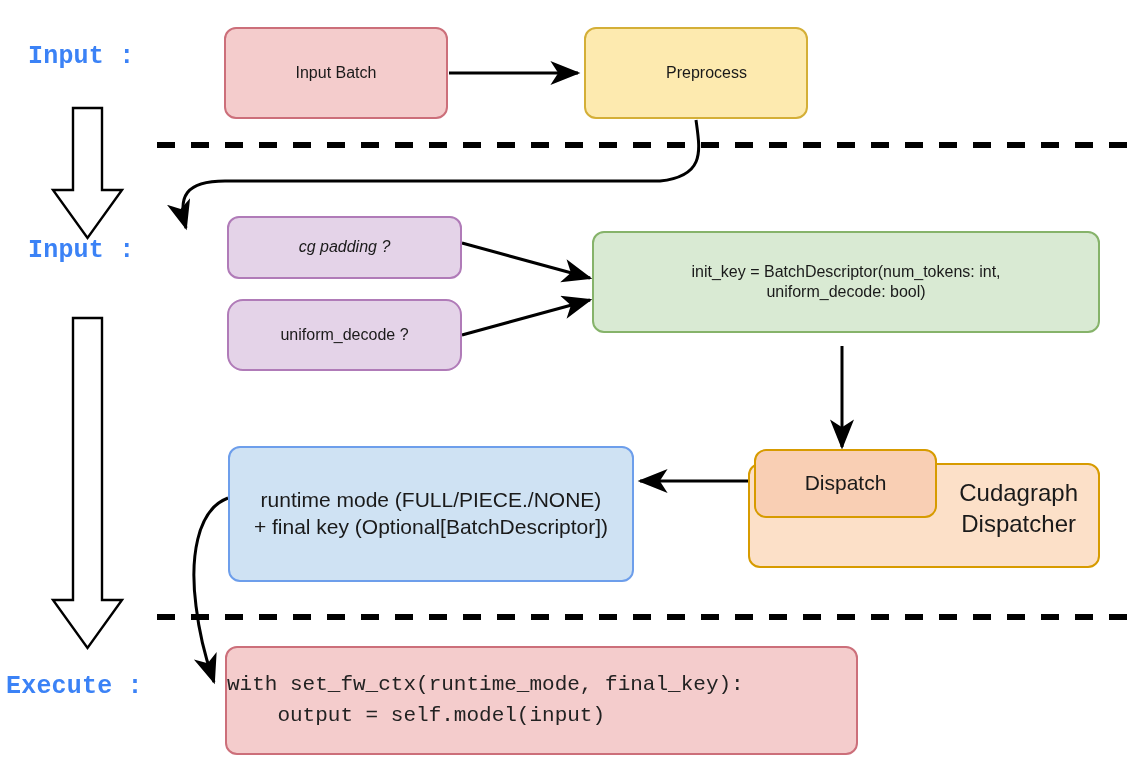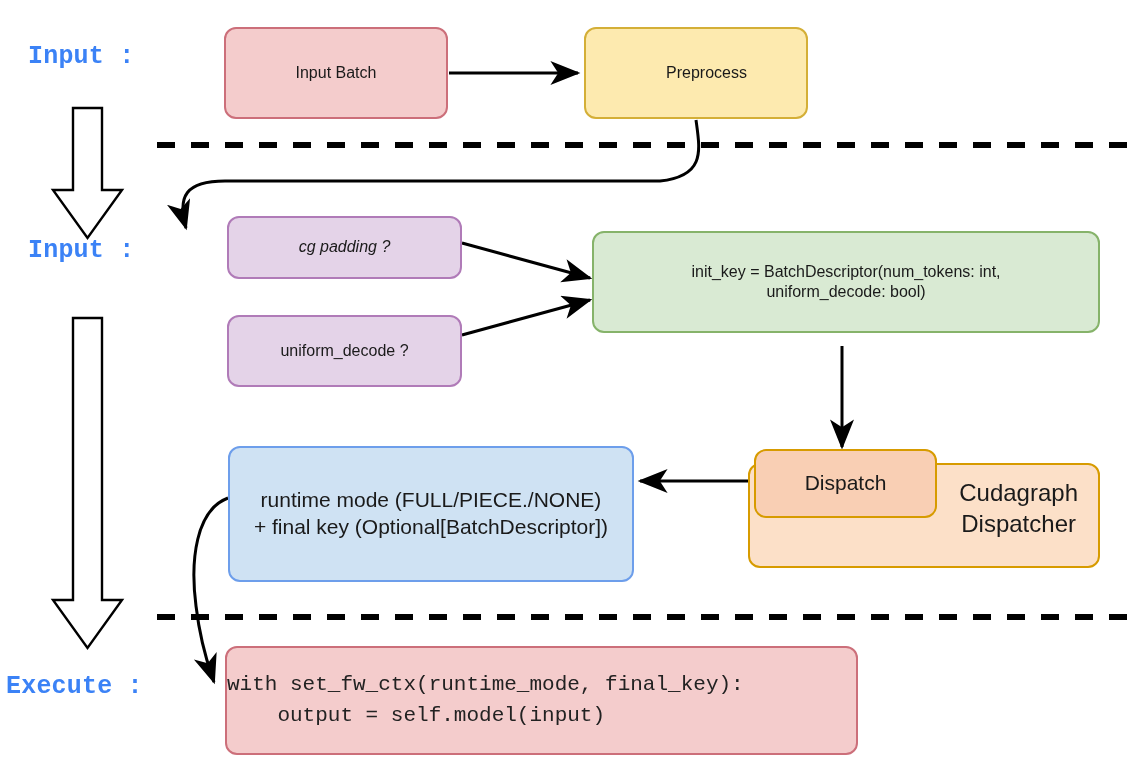--- a/index.html
+++ b/index.html
@@ -103,21 +103,21 @@
   <div class="stage-label" style="left:28px; top:42px;">Input :</div>
   <div class="stage-label" style="left:28px; top:236px;">Input :</div>
   <div class="stage-label" style="left:6px; top:672px;">Execute :</div>
 
   <div class="node" style="left:224px; top:27px; width:224px; height:92px; background:#f4cccc; border-color:#cc6f7a;">Input Batch</div>
 
   <div class="node" style="left:584px; top:27px; width:224px; height:92px; background:#fdeaaf; border-color:#d4af37;padding-left:29px;">Preprocess</div>
 
   <div class="node" style="left:227px; top:216px; width:235px; height:63px; background:#e4d3e8; border-color:#b07bb8;font-style:italic;">cg padding ?</div>
 
-  <div class="node" style="left:227px; top:315px; width:235px; height:72px; background:#e4d3e8; border-color:#b07bb8;">uniform_decode ?</div>
+  <div class="node" style="left:227px; top:299px; width:235px; height:72px; background:#e4d3e8; border-color:#b07bb8;border-radius:16px;">uniform_decode ?</div>
 
   <div class="node" style="left:592px; top:231px; width:508px; height:102px; background:#d9ead3; border-color:#86b36a; white-space:pre-line;">init_key = BatchDescriptor(num_tokens: int,
 uniform_decode: bool)</div>
 
   <div class="node nested-outer" style="left:748px; top:447px; width:352px; height:105px; background:#fce0c8; border-color:#d79b00; white-space:pre-line; font-size:24px; line-height:1.3;margin-top:16px;">Cudagraph
 Dispatcher</div>
 
   <div class="node" style="left:754px; top:449px; width:183px; height:69px; background:#f9cfb4; border-color:#d79b00; font-size:21px;">Dispatch</div>
 
   <div class="node" style="left:228px; top:446px; width:406px; height:136px; background:#cfe2f3; border-color:#6d9eeb; white-space:pre-line; font-size:21px;">runtime mode (FULL/PIECE./NONE)

